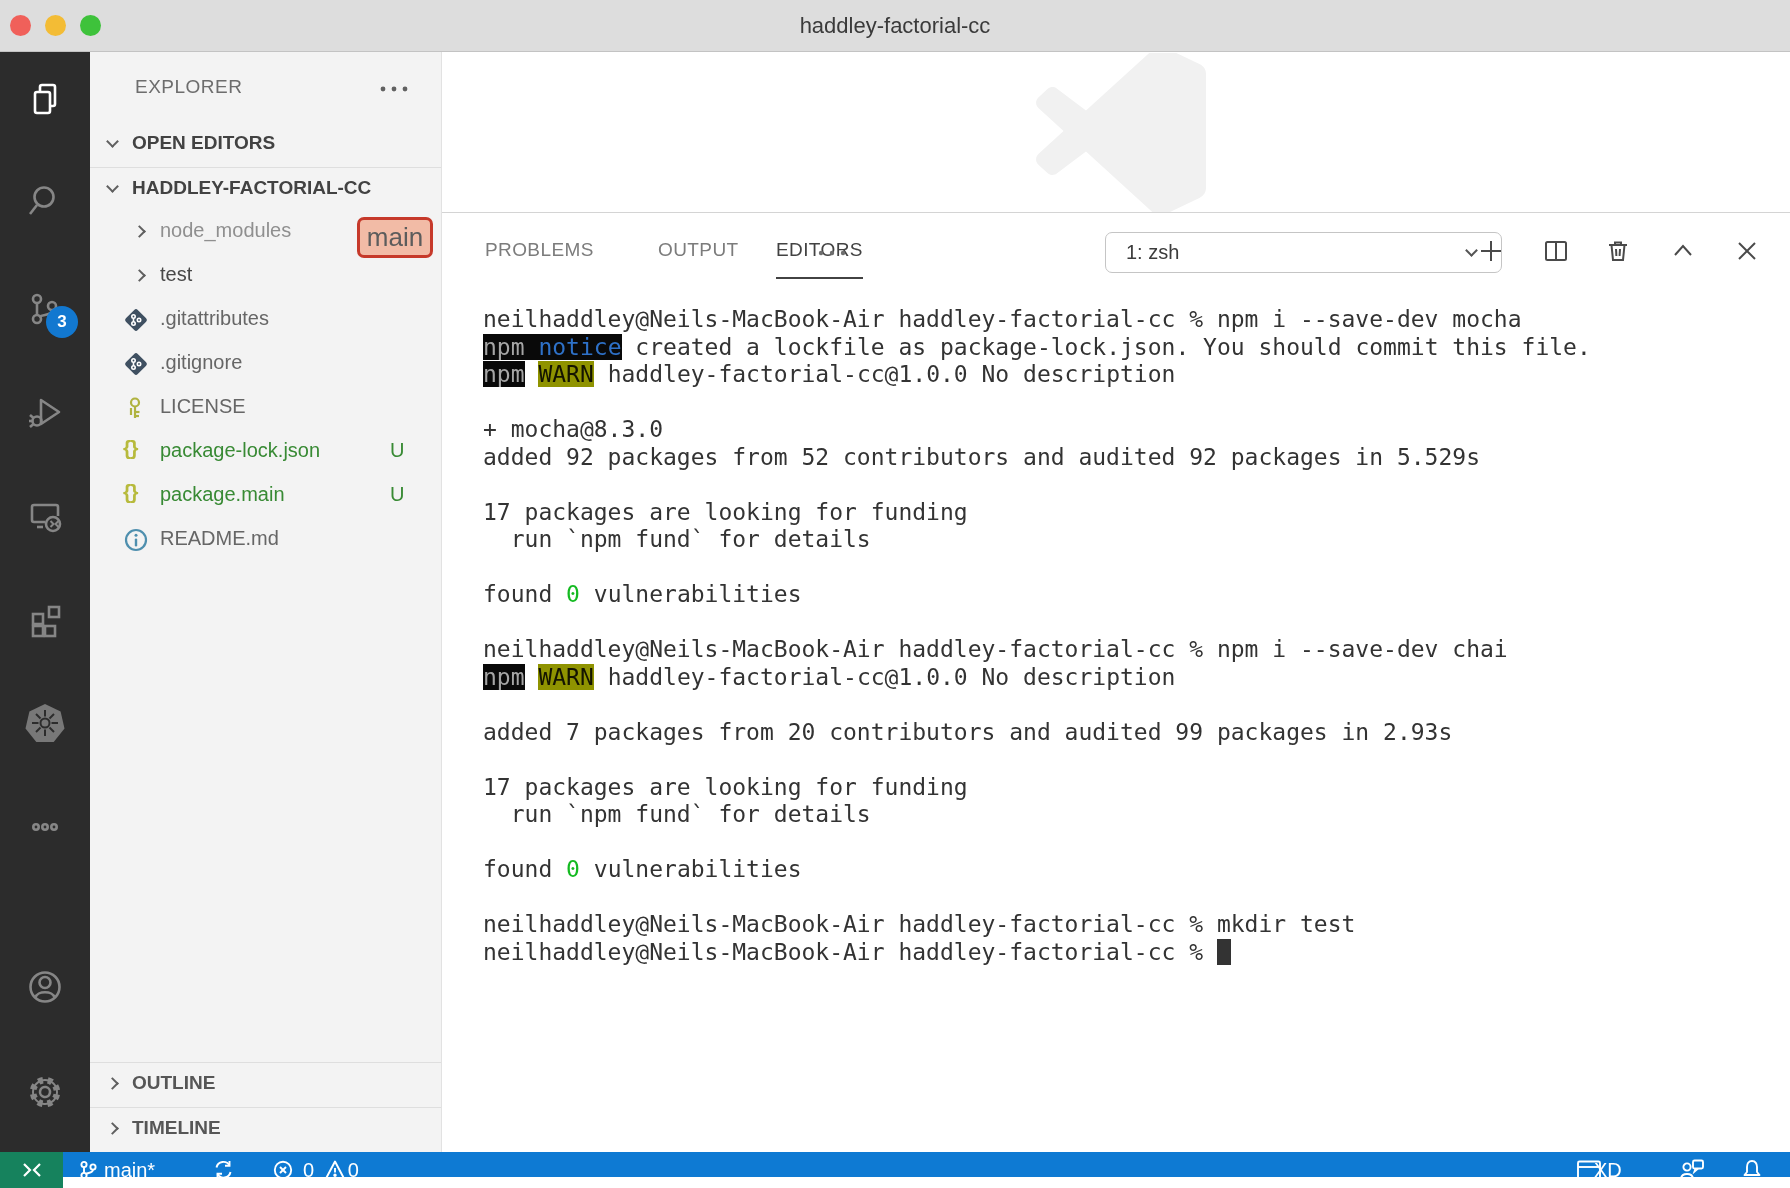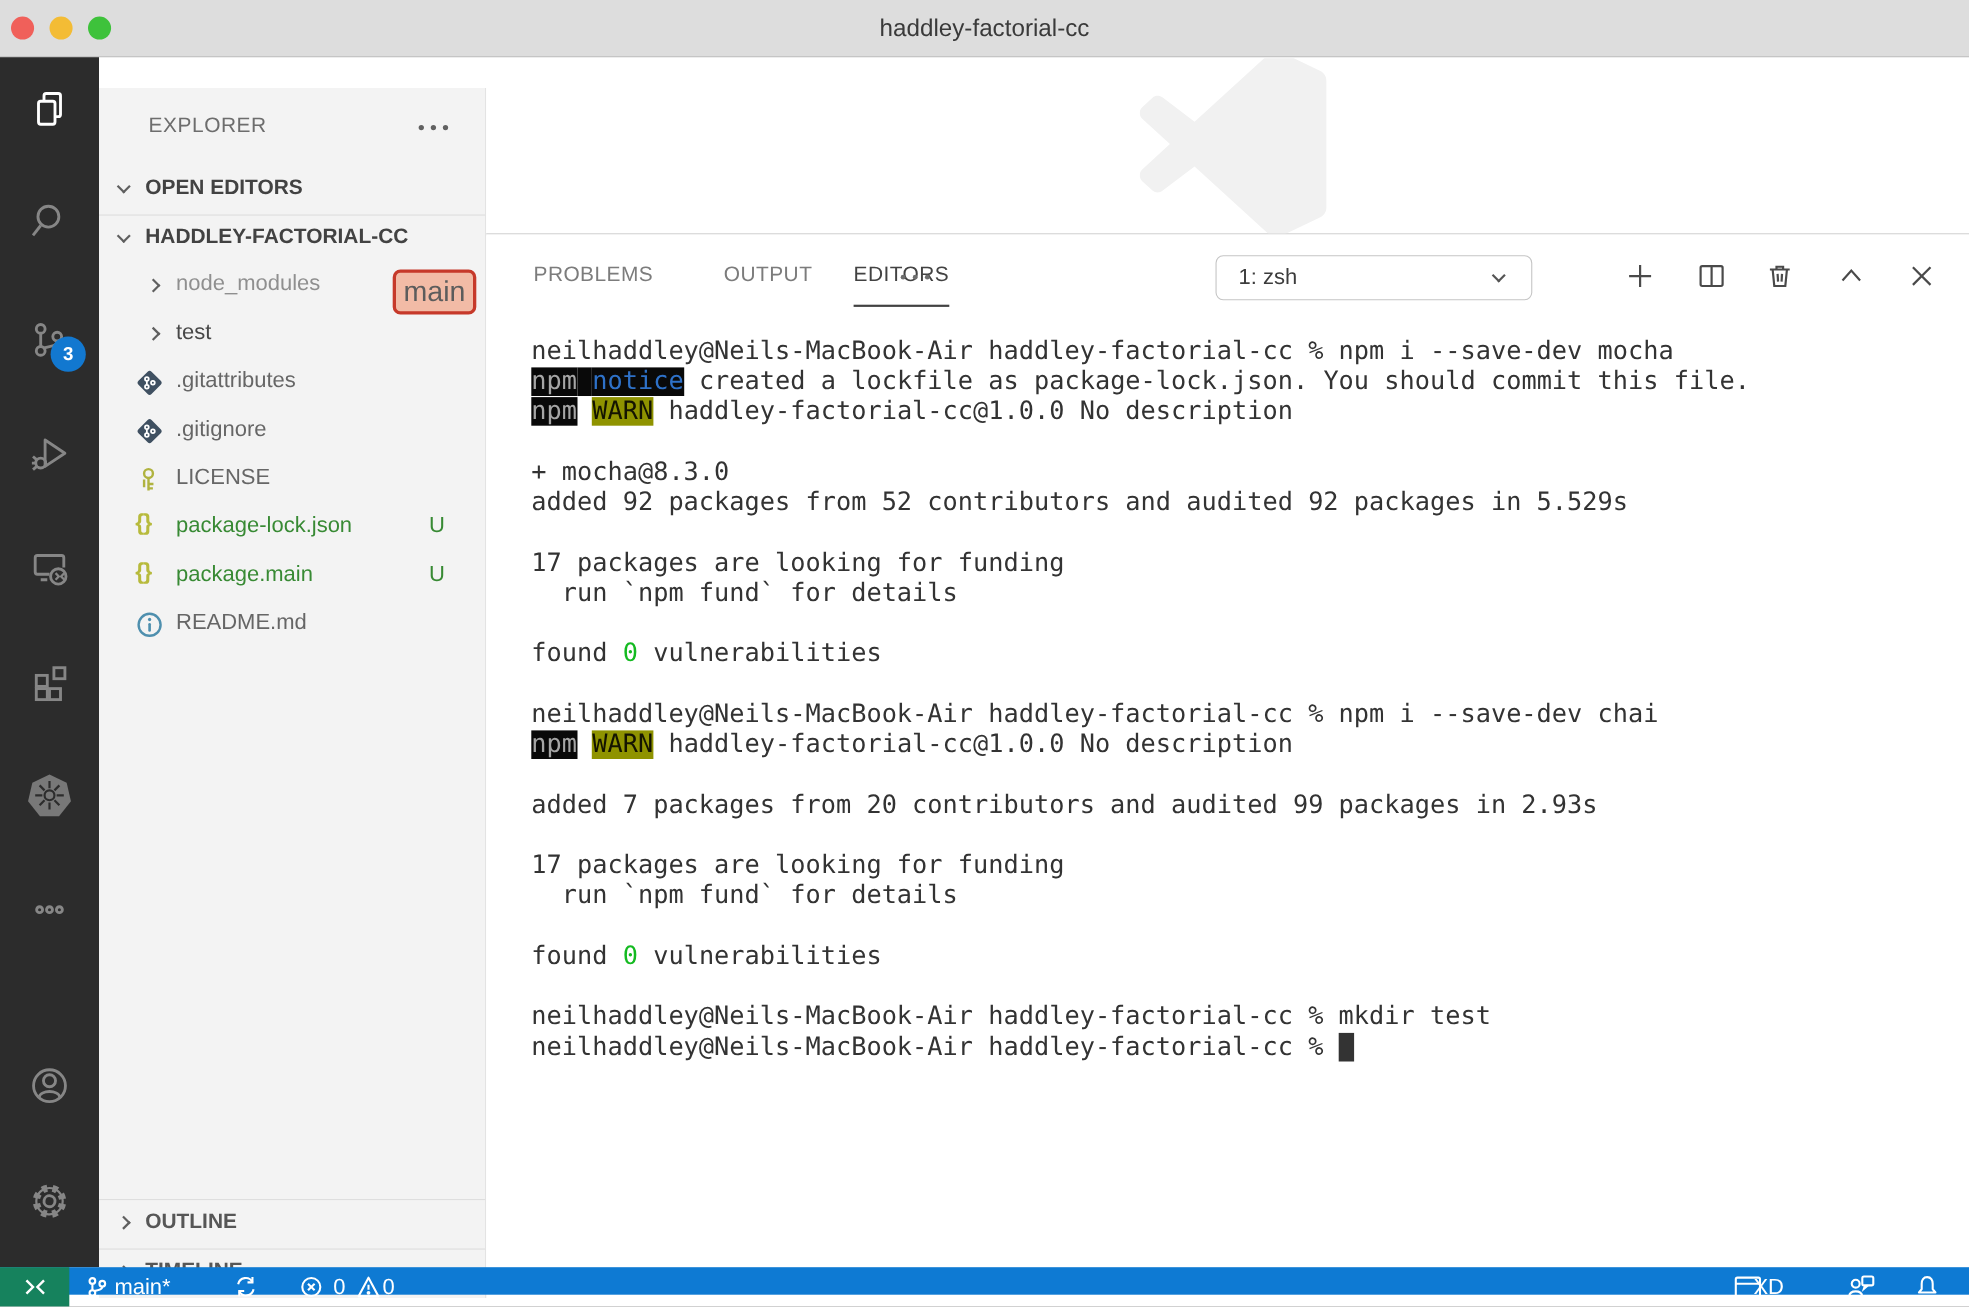--- a/index.html
+++ b/index.html
@@ -31,21 +31,21 @@
   .ab-item svg { stroke:#868686; fill:none; stroke-width:2.6; }
   .ab-item.active svg { stroke:#ffffff; }
   .scm-badge {
     position:absolute; left:46px; top:254px; width:32px; height:32px;
     border-radius:50%; background:#1278d0; color:#fff; font-size:17px;
     font-weight:700; text-align:center; line-height:32px;
   }
   
   .sidebar {
     position:absolute; left:90px; top:52px; width:352px; height:1100px;
-    background:#f3f3f3; border-right:1px solid #e2e2e2; color:#5f5f5f;margin-top:28px;
+    background:#f3f3f3; border-right:1px solid #e2e2e2; color:#5f5f5f;
   }
   .sb-title { position:absolute; left:45px; top:24px; font-size:19px; letter-spacing:0.5px; color:#6d6d6d; }
   .sb-dots { position:absolute; left:288px; top:28px; }
   .divider { position:absolute; left:0; width:100%; border-top:1px solid #dedede; }
   .sb-header { position:absolute; left:0; width:100%; height:42px; }
   .sb-header .lbl { position:absolute; left:42px; top:8px; font-size:19px; font-weight:700; color:#424242; }
   .chev { position:absolute; width:9px; height:9px; border-right:2px solid #5f5f5f; border-bottom:2px solid #5f5f5f; }
   .chev.down  { transform:rotate(45deg); }
   .chev.right { transform:rotate(-45deg); }
   .tree-row { position:absolute; left:0; width:100%; height:44px; font-size:20px; }
@@ -69,21 +69,21 @@
     background:#fff; overflow:hidden; border-bottom:1px solid #d4d4d4;
   }
   .watermark { position:absolute; left:594px; top:-7px; }
   
   .panel { position:absolute; left:442px; top:214px; width:1348px; height:938px; background:#fff; }
   .ptab { position:absolute; top:25px; font-size:19px; letter-spacing:0.4px; color:#7c7c7c; }
   .ptab.active { color:#424242; }
   .ptab.active::after { content:""; position:absolute; left:0; right:0; bottom:-18px; border-bottom:2px solid #424242; }
   .ptab-dots { position:absolute; left:375px; top:30px; }
   .shell-select {
-    position:absolute; left:663px; top:18px; width:288px; height:41px;
+    position:absolute; left:663px; top:18px; width:397px; height:41px;
     border:1px solid #c5c5c5; border-radius:7px; background:#fff;
   }
   .shell-select .val { position:absolute; left:20px; top:8px; font-size:20px; color:#3c3c3c; }
   .shell-select .chev { position:absolute; right:25px; top:13px; border-color:#555; }
   .picon { position:absolute; top:24px; width:26px; height:26px; }
   .picon svg { stroke:#4a4a4a; fill:none; stroke-width:2; }
   
   .terminal {
     position:absolute; left:41px; top:92px;
     font-family:"DejaVu Sans Mono", monospace; font-size:23px; color:#333333;

